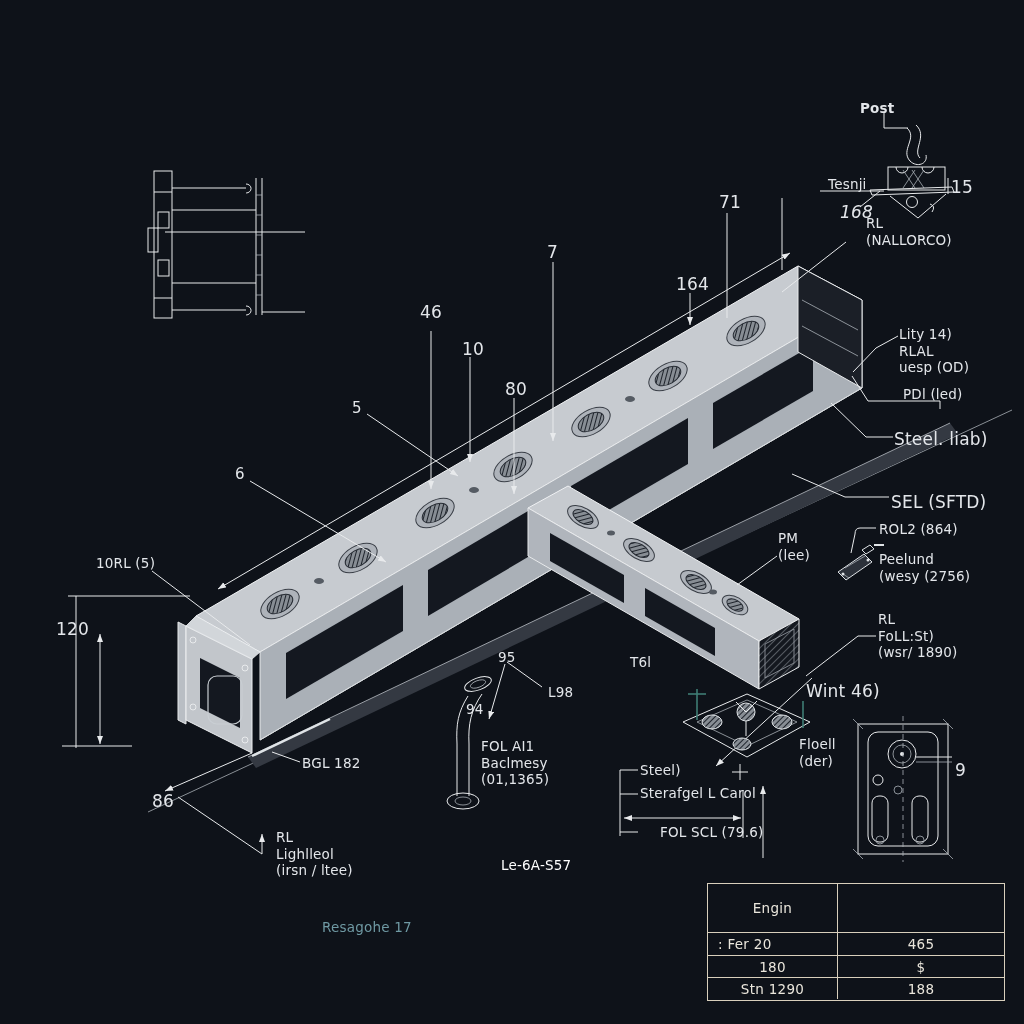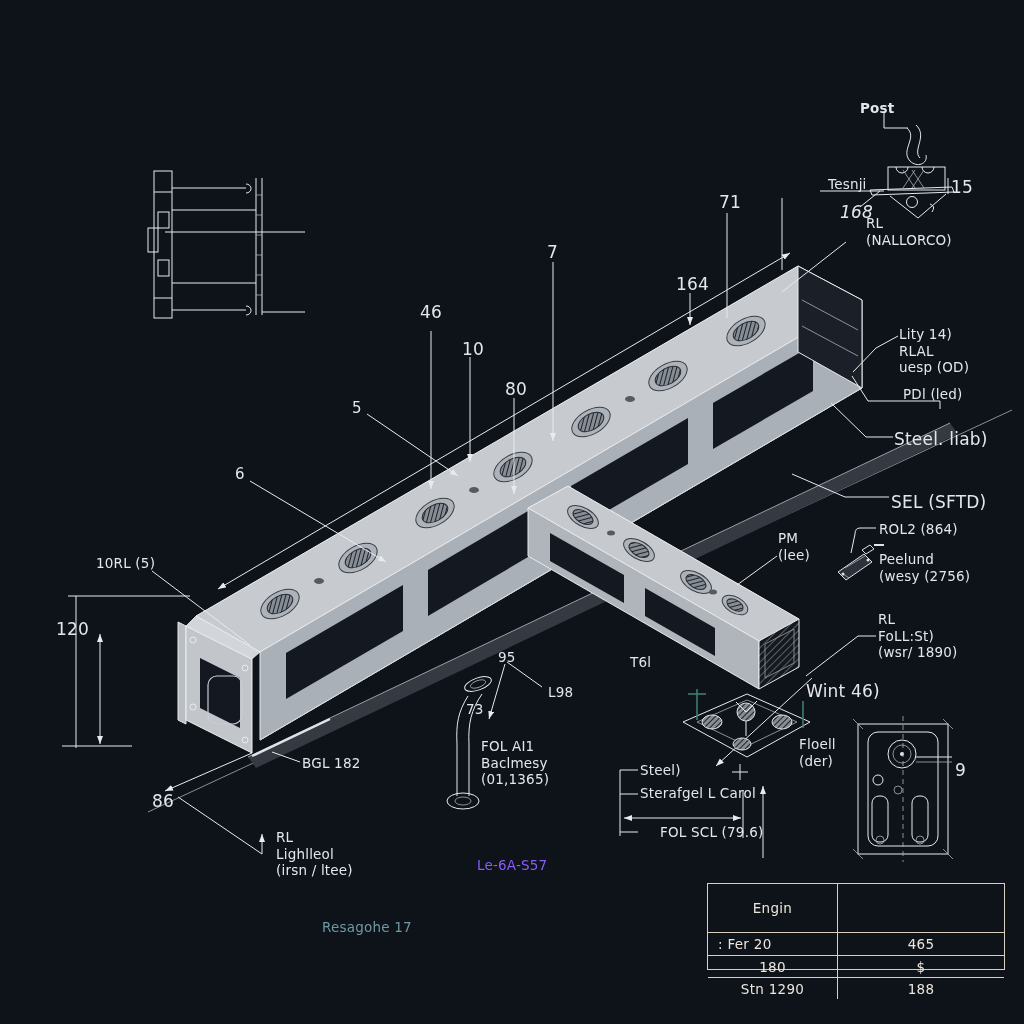--- a/index.html
+++ b/index.html
@@ -6,23 +6,23 @@
   .stage{position:relative;width:1024px;height:1024px;background:#0e1219;overflow:hidden;
          font-family:"DejaVu Sans",sans-serif;}
   .stage svg{position:absolute;left:0;top:0;}
   .ln{stroke:#e8eaec;fill:none;stroke-width:1;}
   .lnt{stroke:#aab0b6;fill:none;stroke-width:.8;}
   .teal-ln{stroke:#3f7d74;fill:none;stroke-width:1.6;}
   .lbl{position:absolute;color:#e3e6ea;font-size:13.5px;line-height:1.24;
        white-space:pre-line;letter-spacing:.2px;}
   .num{font-size:17px;}
   .big{font-size:15px;}
-  .teal{color:#8b5cf6;}
+  .teal{color:#ffffff;margin-left:24px;}
   .teal2{color:#6f99a3;}
-  .tbl{position:absolute;left:707px;top:883px;width:298px;height:87px;
+  .tbl{position:absolute;left:707px;top:883px;width:298px;height:118px;
        display:grid;grid-template-columns:130px 166px;grid-template-rows:27px 21px 23px 22px 22px;
        border:1.5px solid #d8cfbc;box-sizing:border-box;}
   .tc{display:flex;align-items:center;justify-content:center;color:#eae6dc;
       font-size:13.5px;letter-spacing:.3px;}
   .br{border-right:1.5px solid #d8cfbc;}
   .bt{border-top:1.5px solid #d8cfbc;}
   .bb{border-bottom:1.5px solid #d8cfbc;}
   .left{justify-content:flex-start;padding-left:10px;}
 </style>
 </head>
@@ -309,21 +309,21 @@
   <div class="lbl" style="left:96px;top:555px;">10RL (5)</div>
   <div class="lbl num" style="left:56px;top:619px;">120</div>
   <div class="lbl num" style="left:152px;top:791px;">86</div>
   <div class="lbl" style="left:302px;top:755px;">BGL 182</div>
   <div class="lbl" style="left:276px;top:829px;">RL
 Lighlleol
 (irsn / ltee)</div>
 
   <div class="lbl" style="left:498px;top:649px;">95</div>
   <div class="lbl" style="left:548px;top:684px;">L98</div>
-  <div class="lbl" style="left:466px;top:701px;">73</div>
+  <div class="lbl" style="left:466px;top:701px;">94</div>
   <div class="lbl" style="left:590px;top:654px;margin-left:40px;">T6l</div>
   <div class="lbl" style="left:481px;top:738px;">FOL AI1
 Baclmesy
 (01,1365)</div>
   <div class="lbl" style="left:640px;top:762px;">Steel)</div>
   <div class="lbl" style="left:640px;top:785px;">Sterafgel L Carol</div>
   <div class="lbl" style="left:660px;top:824px;">FOL SCL (79.6)</div>
   <div class="lbl teal" style="left:477px;top:857px;">Le-6A-S57</div>
   <div class="lbl teal2" style="left:322px;top:919px;">Resagohe 17</div>
   <div class="lbl num" style="left:955px;top:760px;">9</div>

